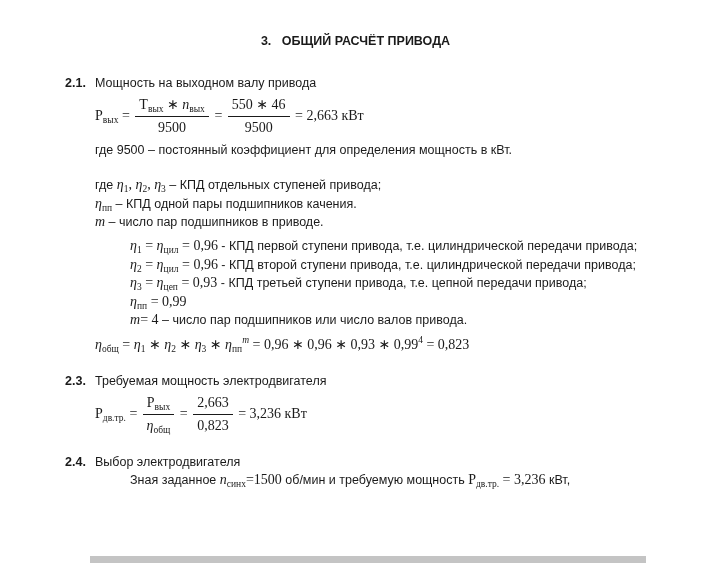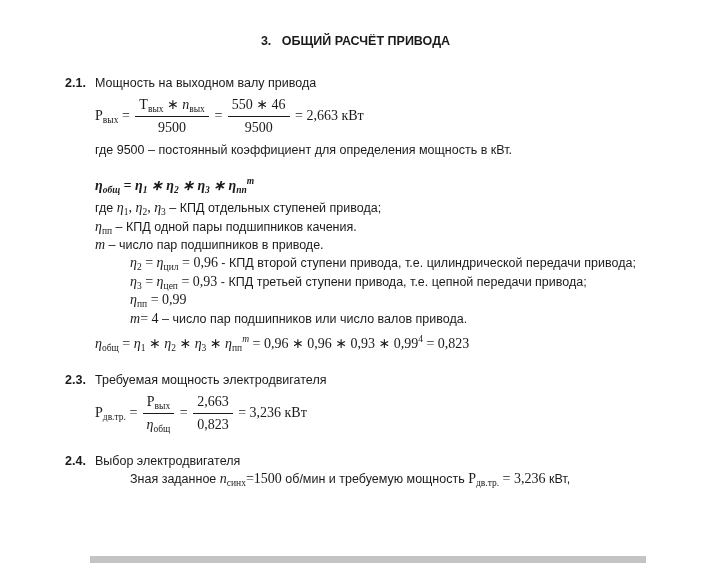--- a/index.html
+++ b/index.html
@@ -67,24 +67,24 @@
           </span> = <span class="frac">
             <span class="fnum">550 ∗ 46</span>
             <span class="fden">9500</span>
           </span> = 2,663 кВт</p>
       <p class="note">где 9500 – постоянный коэффициент для определения мощность в кВт.</p>
     </div>
   </section>
 
   <section class="sec">
     <div class="sec-body">
-      <p class="math rich bi">η<sub>общ</sub> = η<sub>1</sub> ∗ η<sub>2</sub> ∗ η<sub>3</sub> ∗ η<sub>пп</sub><sup>m</sup></p>
       <p class="rich">где  <span class="mvar">η</span><sub>1</sub><span class="mrm">, </span><span class="mvar">η</span><sub>2</sub><span class="mrm">, </span><span class="mvar">η</span><sub>3</sub> – КПД отдельных ступеней привода;</p>
       <p class="rich"><span class="mvar">η</span><sub>пп</sub> – КПД одной пары подшипников качения.</p>
       <p class="rich"><span class="mvar">m</span> – число пар подшипников в приводе.</p>
+      <p class="rich indent gap-top"><span class="mvar">η</span><sub>1</sub><span class="mrm"> = </span><span class="mvar">η</span><sub>цил</sub><span class="mrm"> = 0,96</span> - КПД первой ступени привода, т.е. цилиндрической передачи привода;</p>
       <p class="rich indent"><span class="mvar">η</span><sub>2</sub><span class="mrm"> = </span><span class="mvar">η</span><sub>цил</sub><span class="mrm"> = 0,96</span> - КПД второй ступени привода, т.е. цилиндрической передачи привода;</p>
       <p class="rich indent"><span class="mvar">η</span><sub>3</sub><span class="mrm"> = </span><span class="mvar">η</span><sub>цеп</sub><span class="mrm"> = 0,93</span> - КПД третьей ступени привода, т.е. цепной передачи привода;</p>
       <p class="rich indent"><span class="mvar">η</span><sub>пп</sub><span class="mrm"> = 0,99</span></p>
       <p class="rich indent"><span class="mvar">m</span><span class="mrm">= 4</span> – число пар подшипников или число валов привода.</p>
       <p class="math rich gap-top"><span class="mvar">η</span><sub>общ</sub> = <span class="mvar">η</span><sub>1</sub> ∗ <span class="mvar">η</span><sub>2</sub> ∗ <span class="mvar">η</span><sub>3</sub> ∗ <span class="mvar">η</span><sub>пп</sub><sup class="mvar">m</sup> = 0,96 ∗ 0,96 ∗ 0,93 ∗ 0,99<sup>4</sup> = 0,823</p>
     </div>
   </section>
 
   <section class="sec">
     <div class="sec-head">

